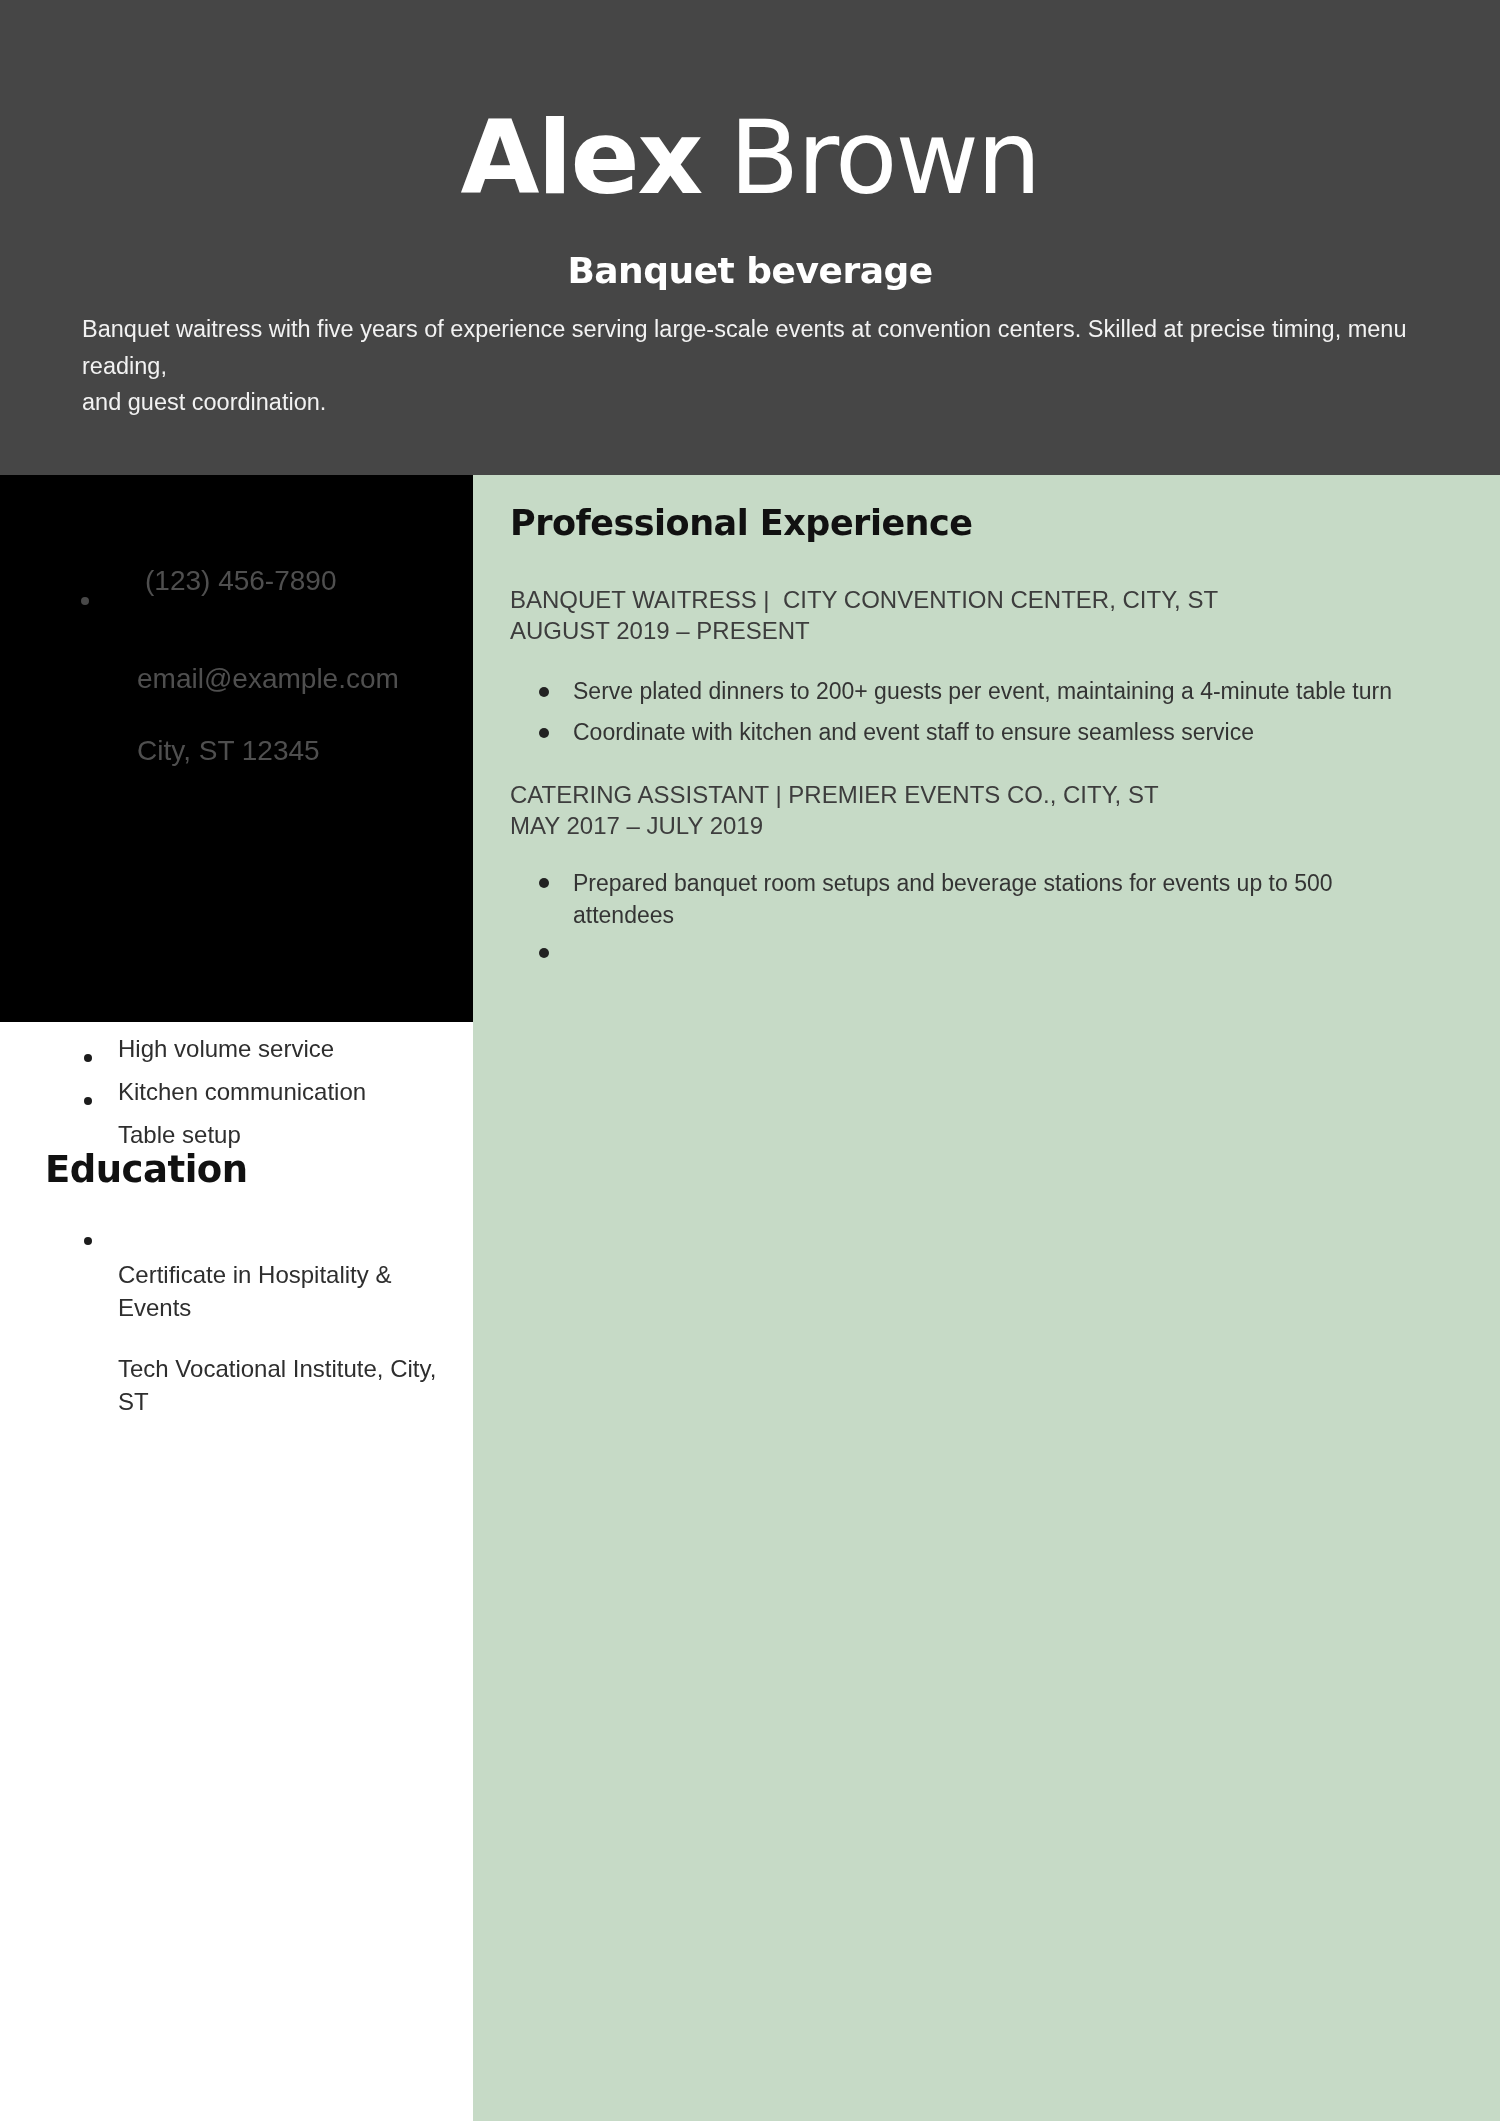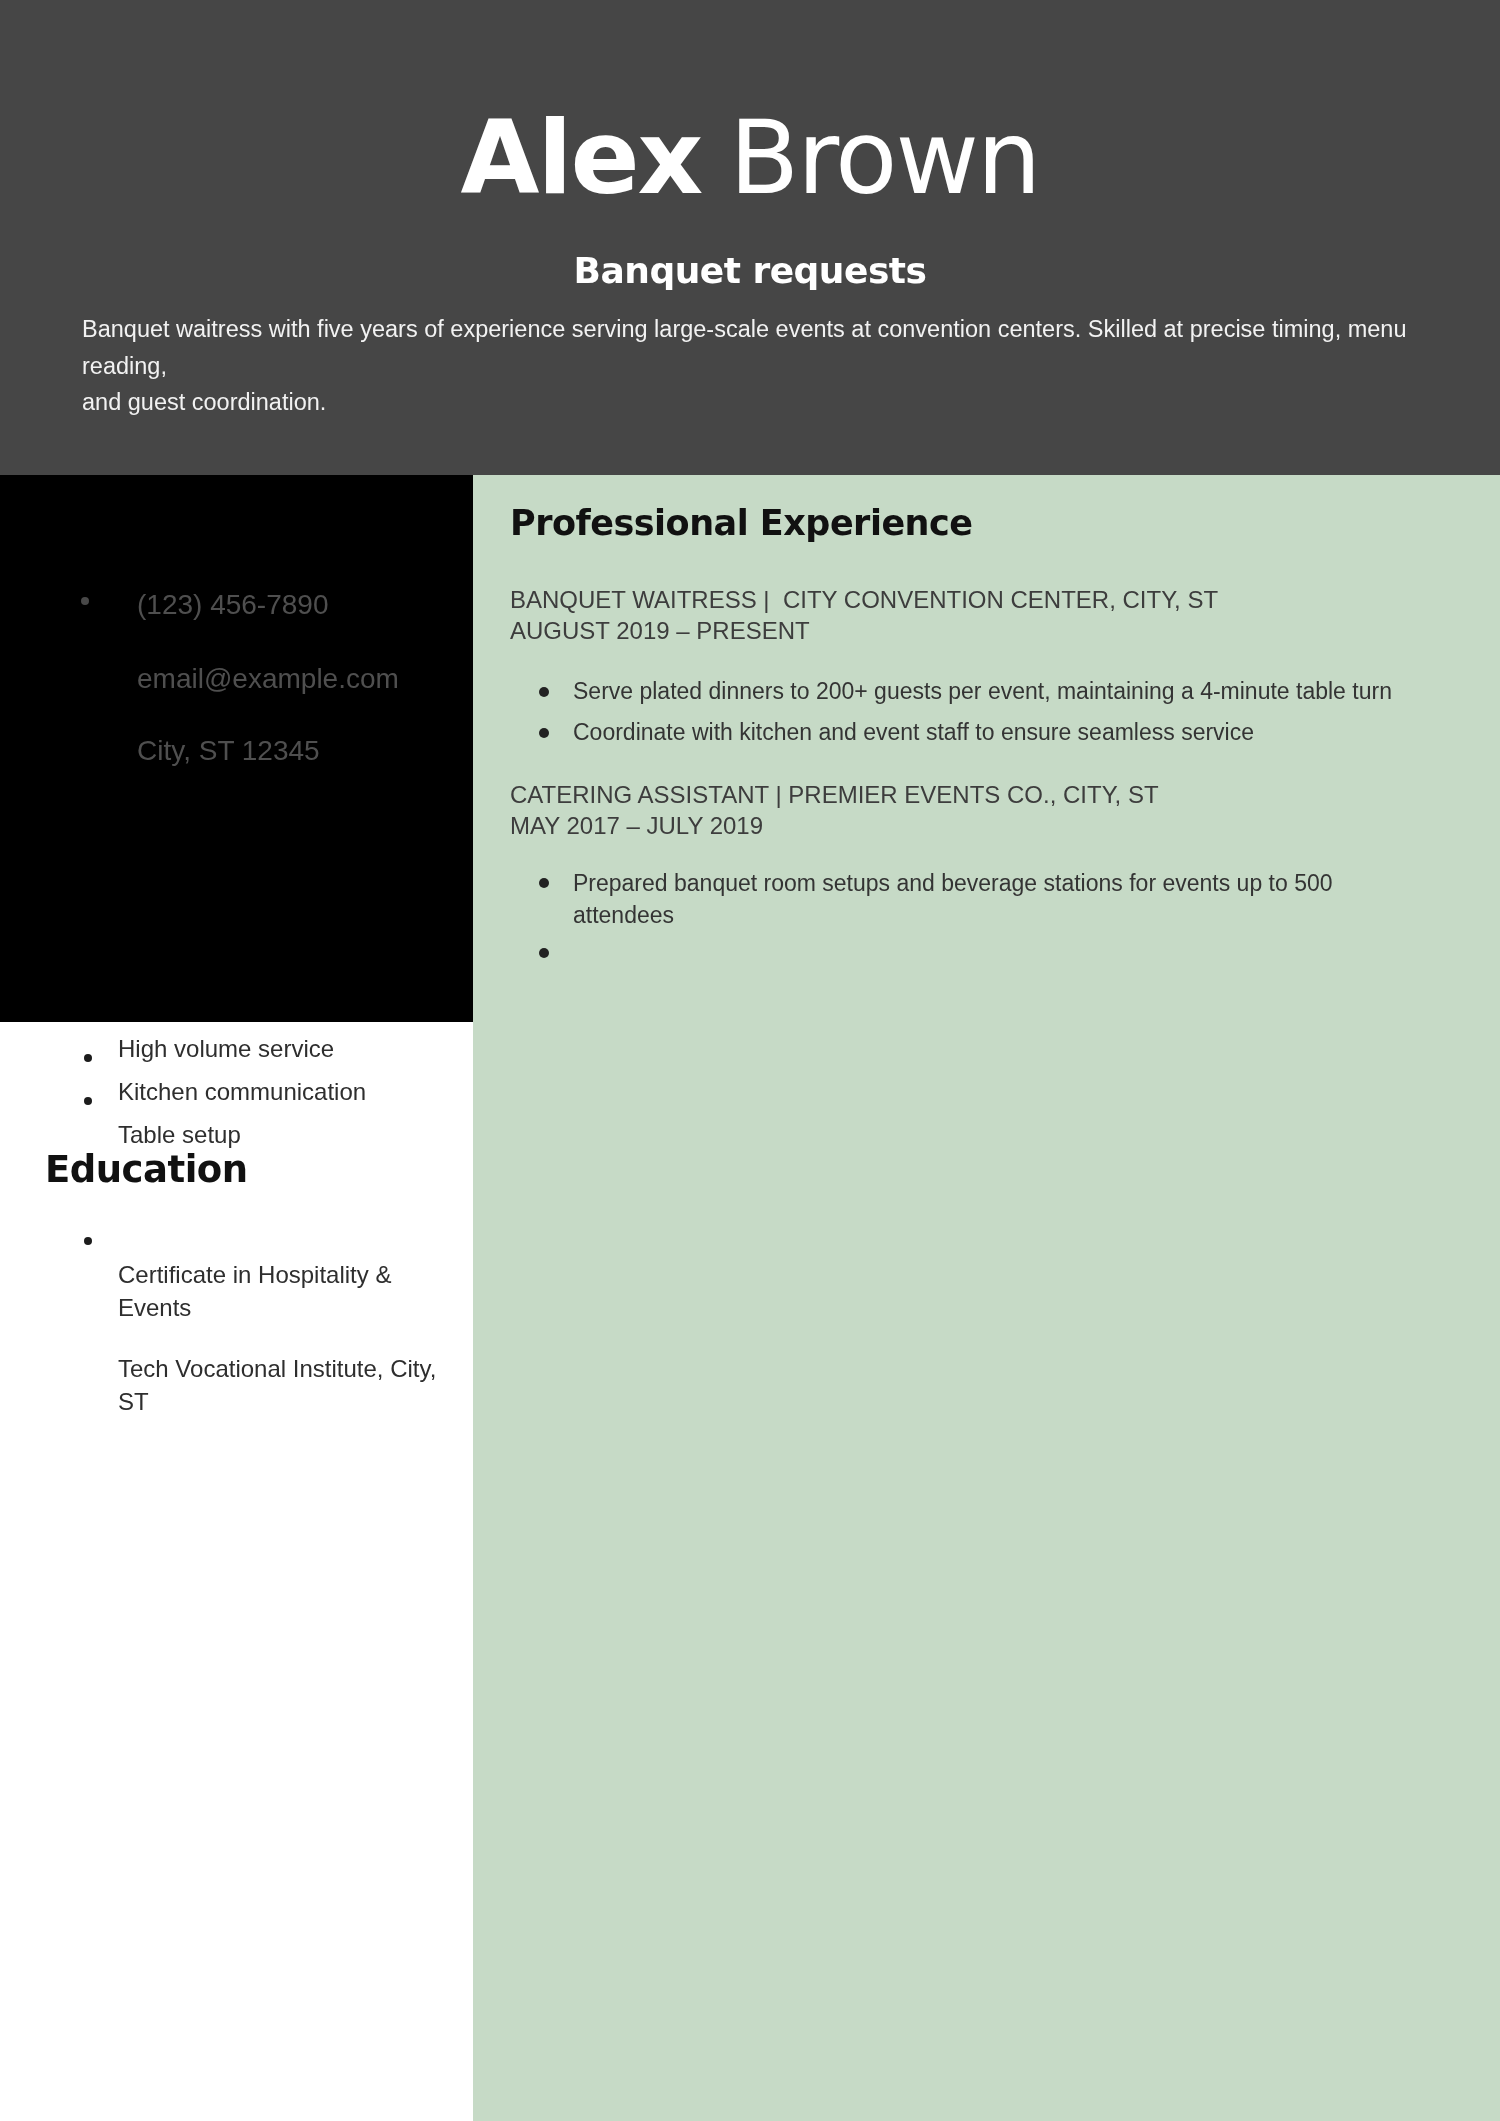--- a/index.html
+++ b/index.html
@@ -41,21 +41,21 @@
   }
   
   .black-box{
     position:absolute;left:0;top:475px;width:473px;height:547px;
     background:var(--sidebar-overlay,#000000);z-index:3;
   }
   .contact-line{
     position:absolute;left:137px;color:var(--contact-text,#4f4f4f);
     font-size:28px;line-height:34px;z-index:4;white-space:nowrap;
   }
-  .contact-phone{top:588px;}
+  .contact-phone{top:564px;margin-left:8px;}
   .contact-email{top:662px;}
   .contact-city{top:734px;}
   .contact-dot{
     position:absolute;left:81px;top:597px;width:8px;height:8px;border-radius:50%;
     background:#484848;z-index:4;
   }
   
   .side-item{
     position:absolute;left:118px;color:var(--sidebar-text,#2e2e2e);
     font-size:24px;line-height:31px;z-index:2;white-space:pre-line;width:360px;margin-top:32px;
@@ -103,21 +103,21 @@
 </style>
 </head>
 <body>
 
 <div class="page">
 
   <div class="header">
     <div class="name">
       <span class="first">Alex</span><span class="last">Brown</span>
     </div>
-    <div class="headline">Banquet requests</div>
+    <div class="headline">Banquet beverage</div>
     <div class="summary">Banquet waitress with five years of experience serving large-scale events at convention centers. Skilled at precise timing, menu reading,
 and guest coordination.</div>
   </div>
 
   <div class="left-col"></div>
 
   <div class="main-panel"></div>
 
   <div class="side-dot skill-1-dot"></div>
   <div class="side-item skill-1">High volume service</div>

